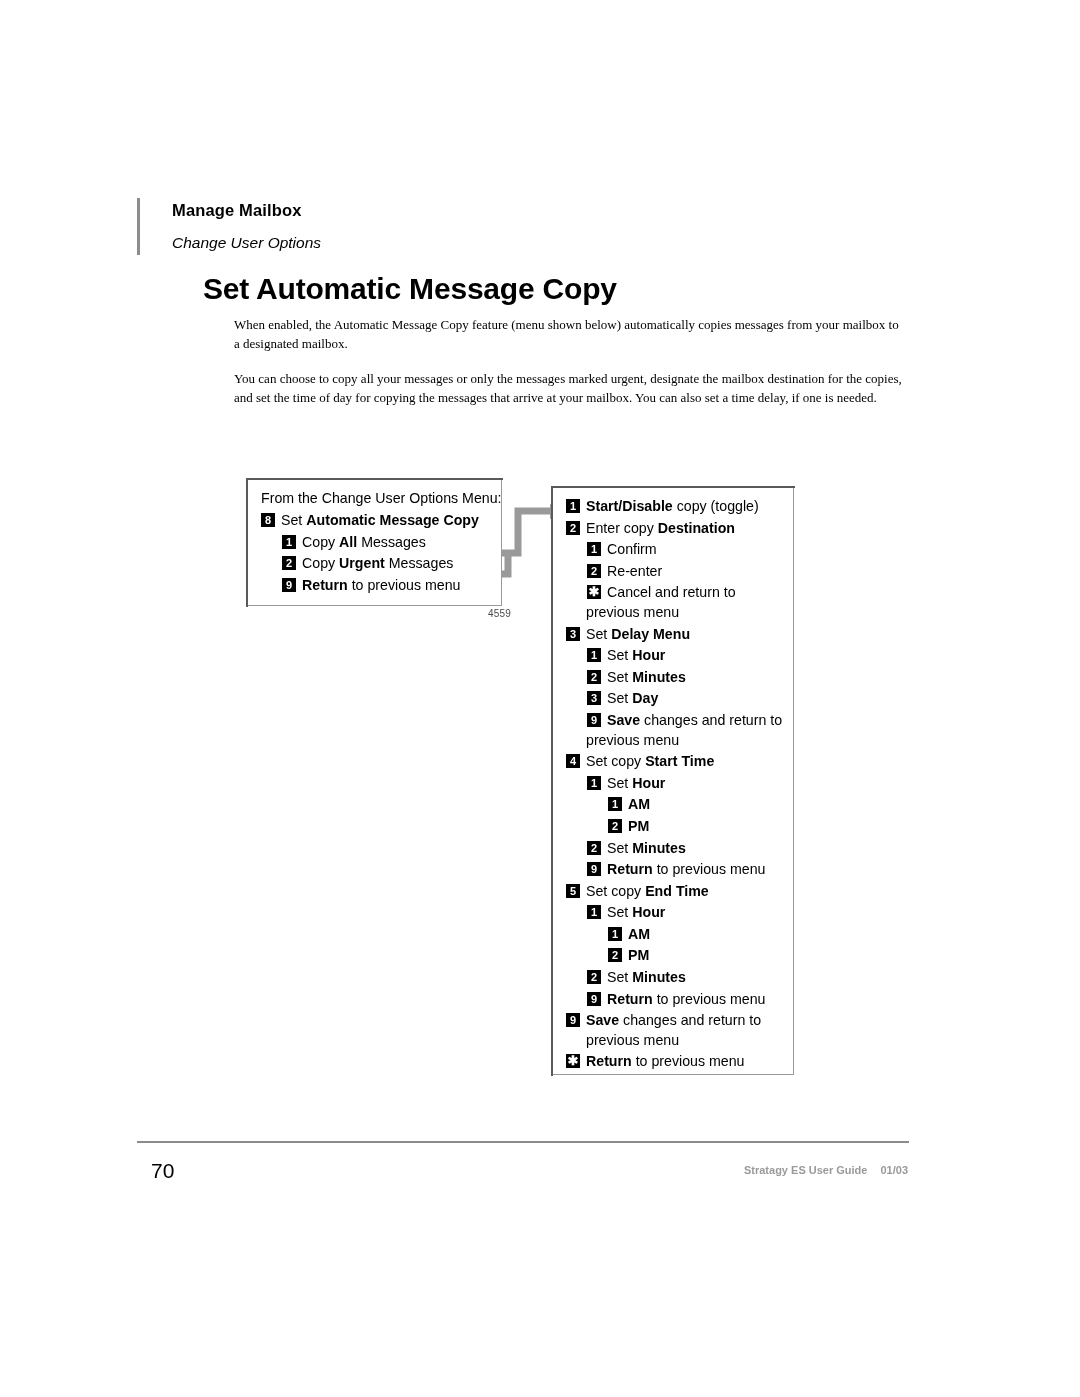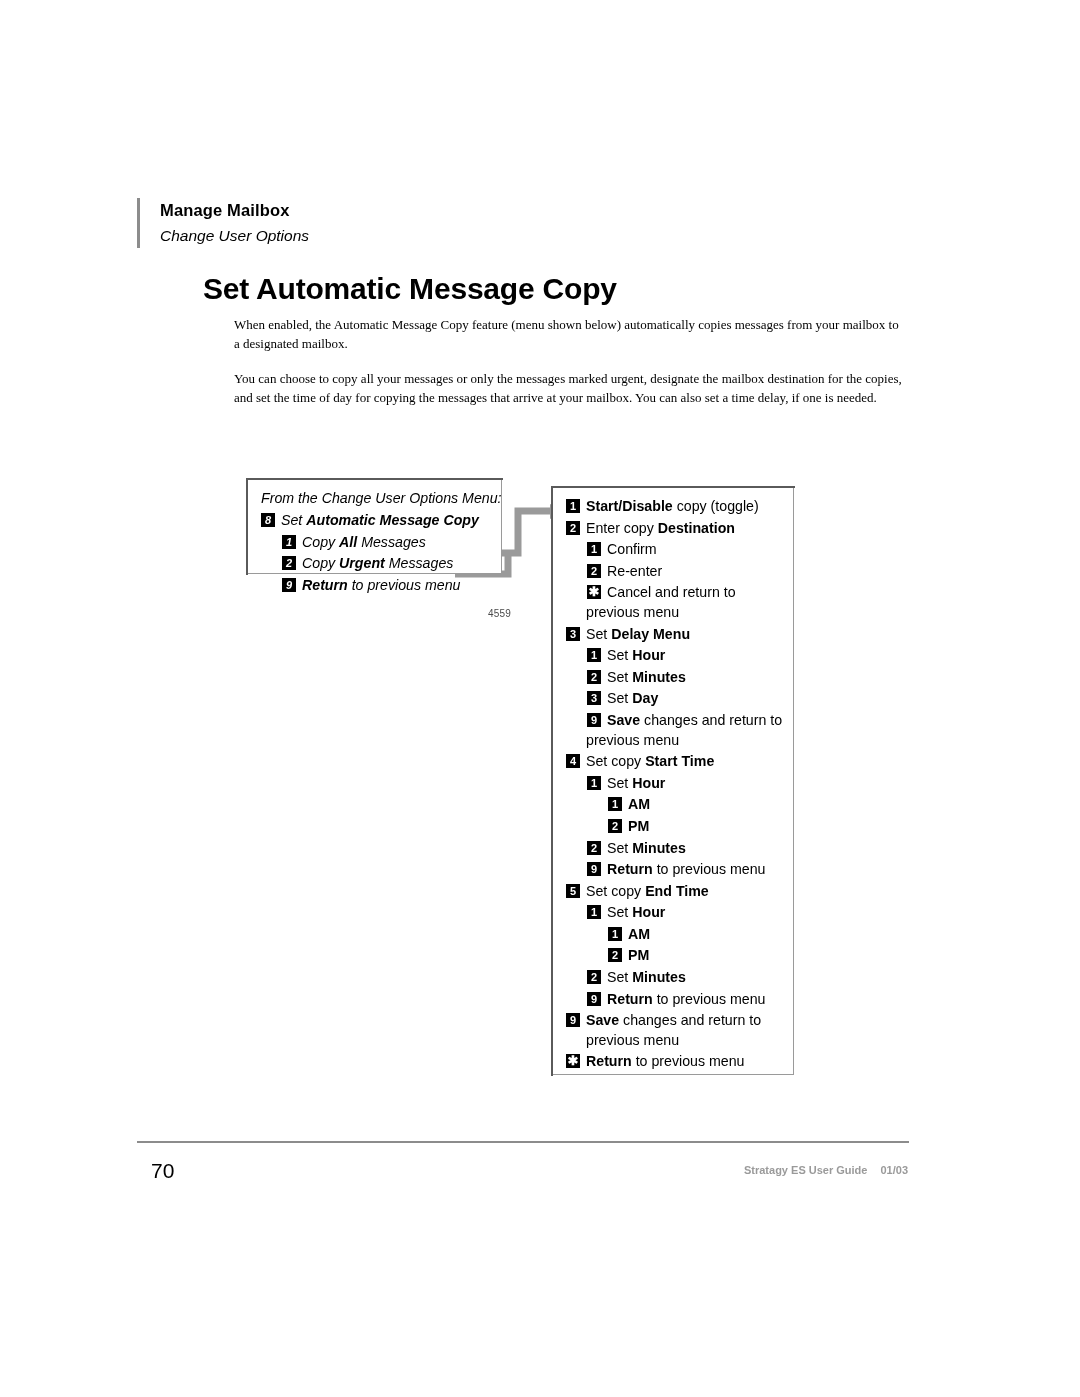--- a/index.html
+++ b/index.html
@@ -25,39 +25,40 @@
   }
 
   
   .header {
     position: absolute;
     left: 137px;
     top: 198px;
     width: 700px;
     display: flex;
     align-items: stretch;
+    gap: 12px;
   }
   .header-rule {
     width: 3px;
     background: #8c8c8c;
     margin-right: 20px;
     flex: 0 0 auto;
   }
   .header-text { padding-top: 1px; }
   .header-title {
     font-size: 16.5px;
     font-weight: bold;
     letter-spacing: 0.15px;
     line-height: 1.35;
   }
   .header-sub {
     font-size: 15.5px;
     font-style: italic;
     line-height: 1.5;
-    margin-top: 3px;
+    margin-top: 10px;
   }
 
   
   .doc-heading {
     position: absolute;
     left: 203px;
     top: 272px;
     font-size: 30px;
     font-weight: bold;
     letter-spacing: -0.2px;
@@ -93,22 +94,21 @@
   .menu-box {
     position: absolute;
     background: #ffffff;
     border: 1.5px solid #9a9a9a;
     box-sizing: border-box;
   }
   .menu-box.left {
     left: 246px;
     top: 478px;
     width: 256px;
-    height: 96px;
-    font-style: italic;
+    height: 128px;
   }
   .menu-box.right {
     left: 551px;
     top: 486px;
     width: 243px;
     height: 589px;
   }
 
   
   .menu-box.left::before,

